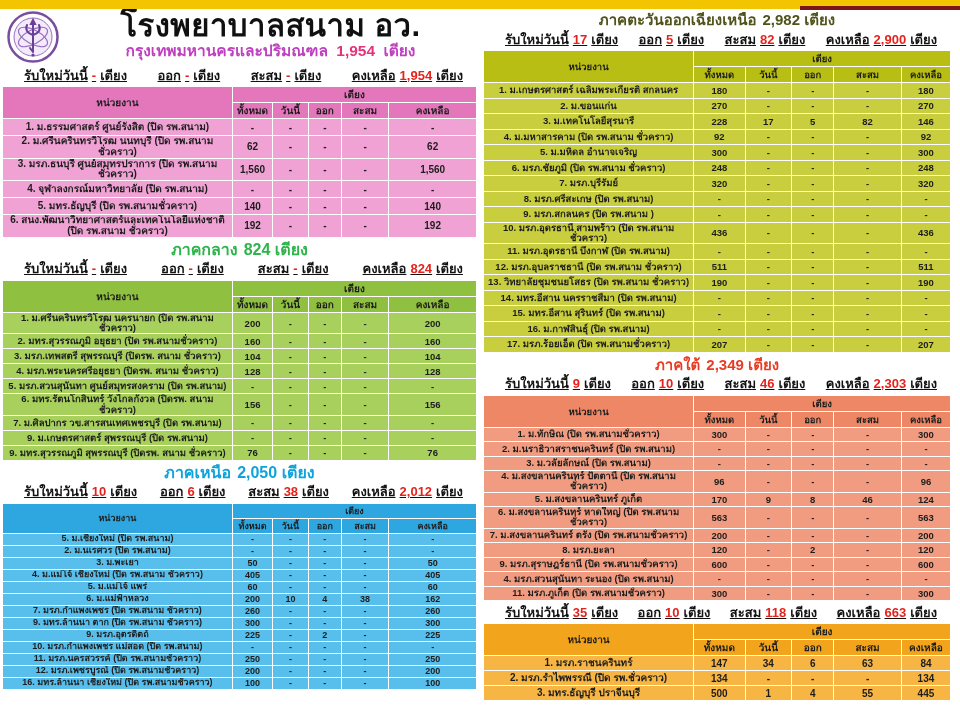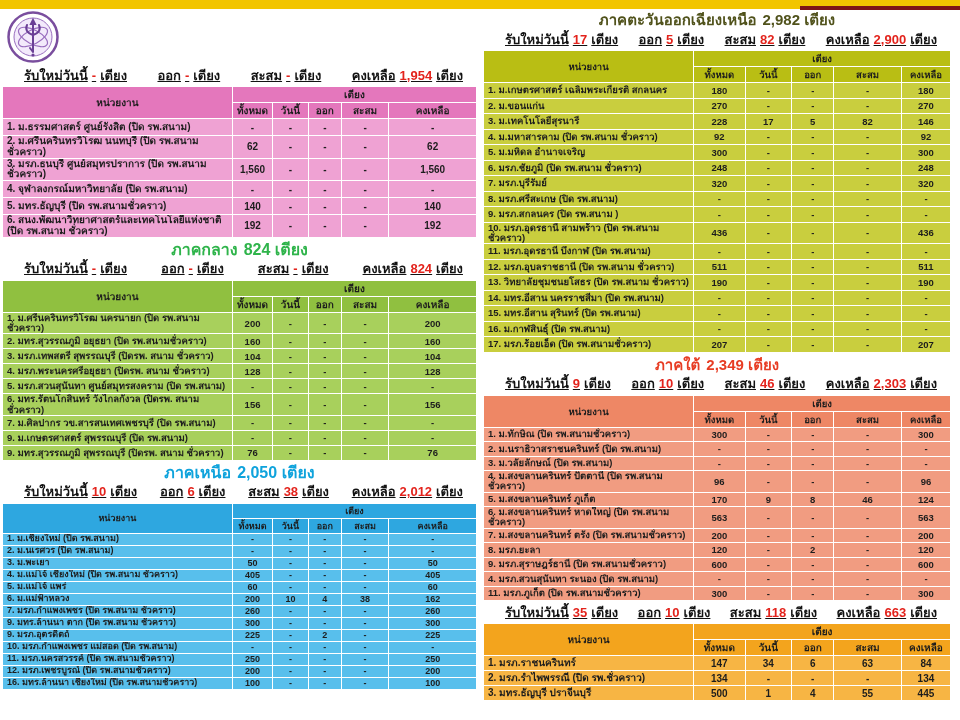--- a/index.html
+++ b/index.html
@@ -34,21 +34,21 @@
   .region-h .htxt { margin-right:6px; }
   .h-central { color:#2FB44B; font-size:16px; }
   .h-north   { color:#0FA3DC; font-size:16px; }
   .h-ne      { color:#50521B; font-size:15px; }
   .h-south   { color:#E73C23; font-size:15px; }
   .h-east    { color:#F2A01E; font-size:14.5px; }
 
   table { width:100%; border-collapse:collapse; table-layout:fixed; margin-bottom:2px; }
   th,td { border:1.5px solid #ffffff; font-weight:bold; overflow:hidden; }
   th { text-align:center; font-size:10px; padding:0 1px; }
-  td.org { text-align:left; padding:0 4px; line-height:1.08; }
+  td.org { text-align:center; padding:0 4px; line-height:1.08; }
   td.num { text-align:center; }
 
   
   .bkk th     { background:#E477BC; height:15px; }
   .bkk td     { background:#EFA2D3; font-size:10px; height:17px; }
   .central th { background:#90C040; height:15px; }
   .central td { background:#A8D05C; font-size:9.5px; height:15px; }
   .north th   { background:#2EA7E0; height:14px; font-size:9px; }
   .north td   { background:#58BFEC; font-size:9px; height:12px; }
   .ne th      { background:#B9BE14; height:15px; font-size:9.5px; }
@@ -74,20 +74,28 @@
       <div class="logo-wrap">
         <svg class="logo-svg" width="52" height="52" viewBox="0 0 52 52">
           <circle cx="26" cy="26" r="24.5" fill="#ffffff" stroke="#7A4E9E" stroke-width="2.5"></circle>
           <circle cx="26" cy="26" r="19" fill="#F3EAFB" stroke="#9A6FBF" stroke-width="1"></circle>
           <ellipse cx="26" cy="26" rx="16" ry="7" fill="none" stroke="#9A6FBF" stroke-width="1.2" transform="rotate(-28 26 26)"></ellipse>
           <ellipse cx="26" cy="26" rx="16" ry="7" fill="none" stroke="#9A6FBF" stroke-width="1.2" transform="rotate(28 26 26)"></ellipse>
           <path d="M26 9 L26 41 M26 41 L23 37 M20 14 q-3 7 6 10 M32 14 q3 7 -6 10 M26 9 l-2 4 h4 z" fill="none" stroke="#6A3F96" stroke-width="2" stroke-linecap="round"></path>
           <circle cx="26" cy="44" r="1.6" fill="#6A3F96"></circle>
         </svg>
       </div>
+      <div class="hdr-text">
+        <div class="main-title">โรงพยาบาลสนาม อว.</div>
+        <div class="subtitle">
+          <span>กรุงเทพมหานครและปริมณฑล</span>
+          <span class="num">1,954</span>
+          <span>เตียง</span>
+        </div>
+      </div>
     </div>
 
     <div class="stats">
         <span class="grp"><span>รับใหม่วันนี้</span><span class="v">-</span><span>เตียง</span></span>
         <span class="grp"><span>ออก</span><span class="v">-</span><span>เตียง</span></span>
         <span class="grp"><span>สะสม</span><span class="v">-</span><span>เตียง</span></span>
         <span class="grp"><span>คงเหลือ</span><span class="v">1,954</span><span>เตียง</span></span>
       </div>
 
     <table class="bkk">
@@ -299,21 +307,21 @@
         <tr>
           <th>ทั้งหมด</th>
           <th>วันนี้</th>
           <th>ออก</th>
           <th>สะสม</th>
           <th>คงเหลือ</th>
         </tr>
       </thead>
       <tbody>
           <tr>
-            <td class="org">1. ม.เชียงใหม่ (ปิด รพ.สนาม)</td>
+            <td class="org">5. ม.เชียงใหม่ (ปิด รพ.สนาม)</td>
             <td class="num">-</td>
             <td class="num">-</td>
             <td class="num">-</td>
             <td class="num">-</td>
             <td class="num">-</td>
           </tr>
           <tr>
             <td class="org">2. ม.นเรศวร (ปิด รพ.สนาม)</td>
             <td class="num">-</td>
             <td class="num">-</td>

